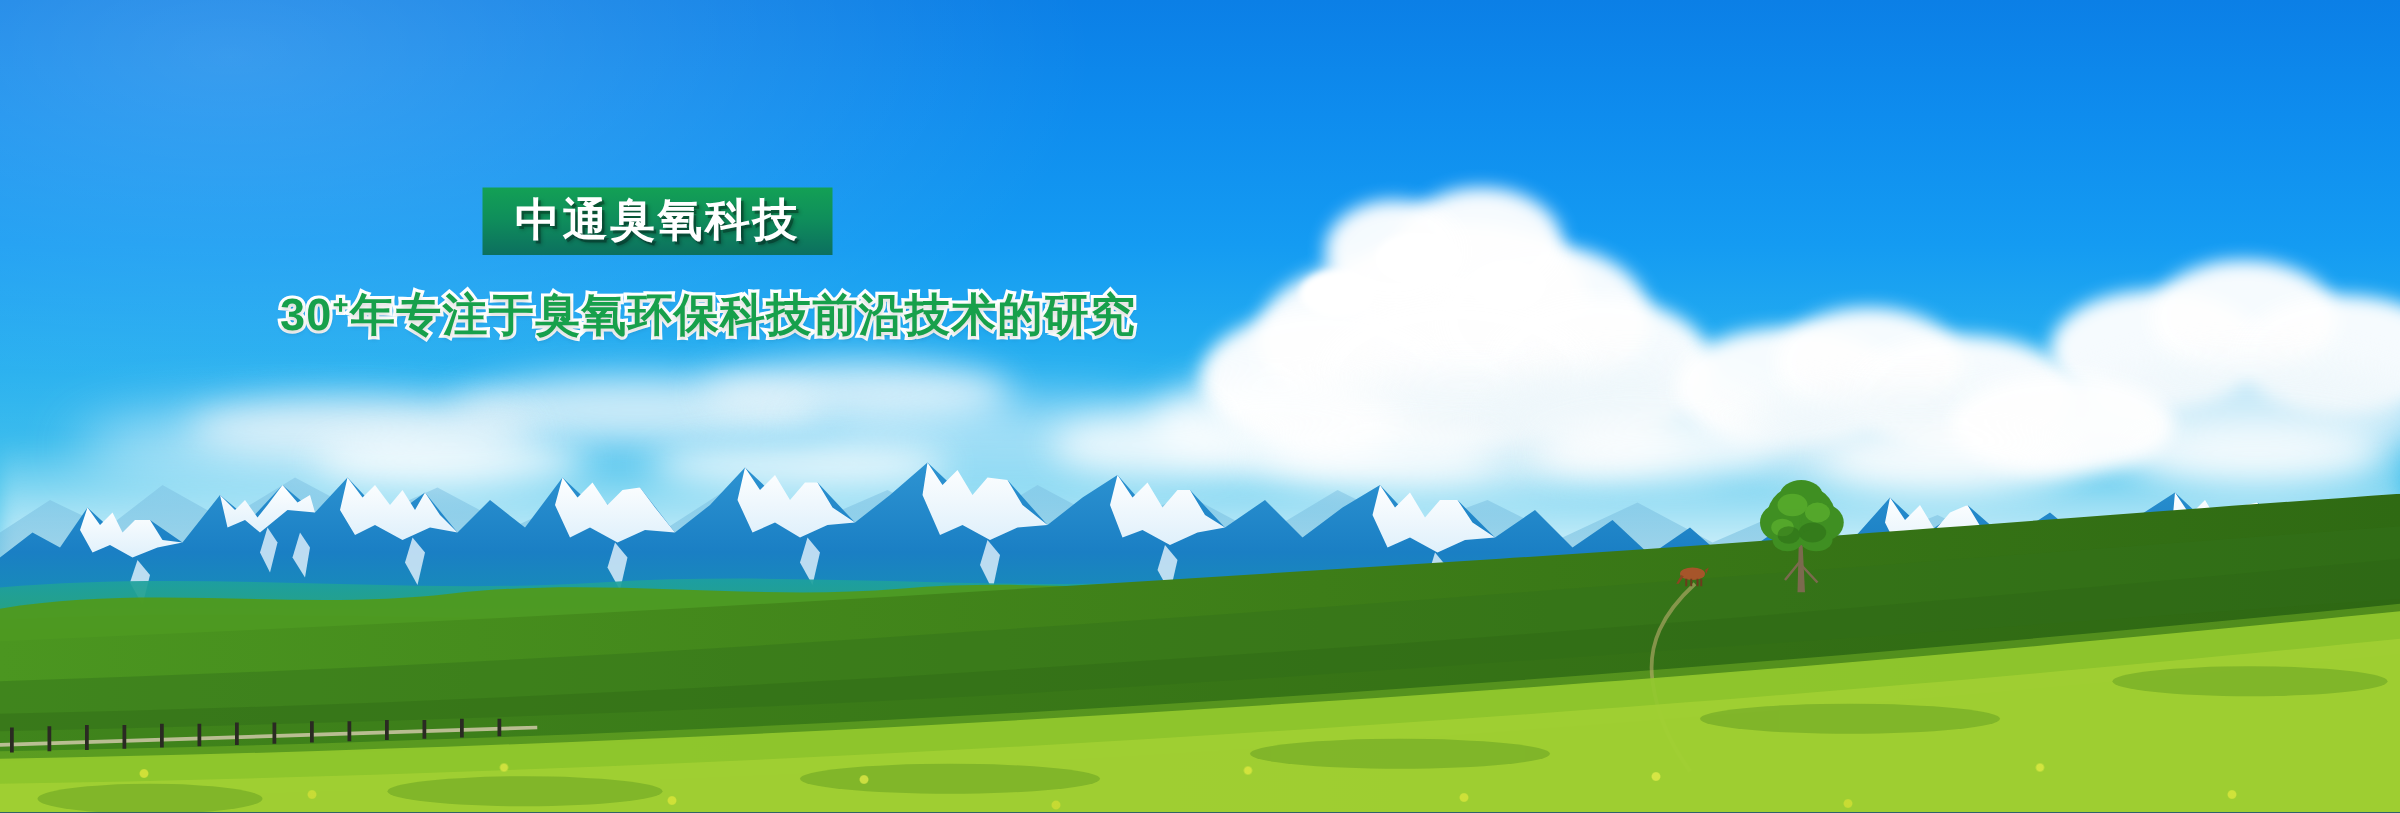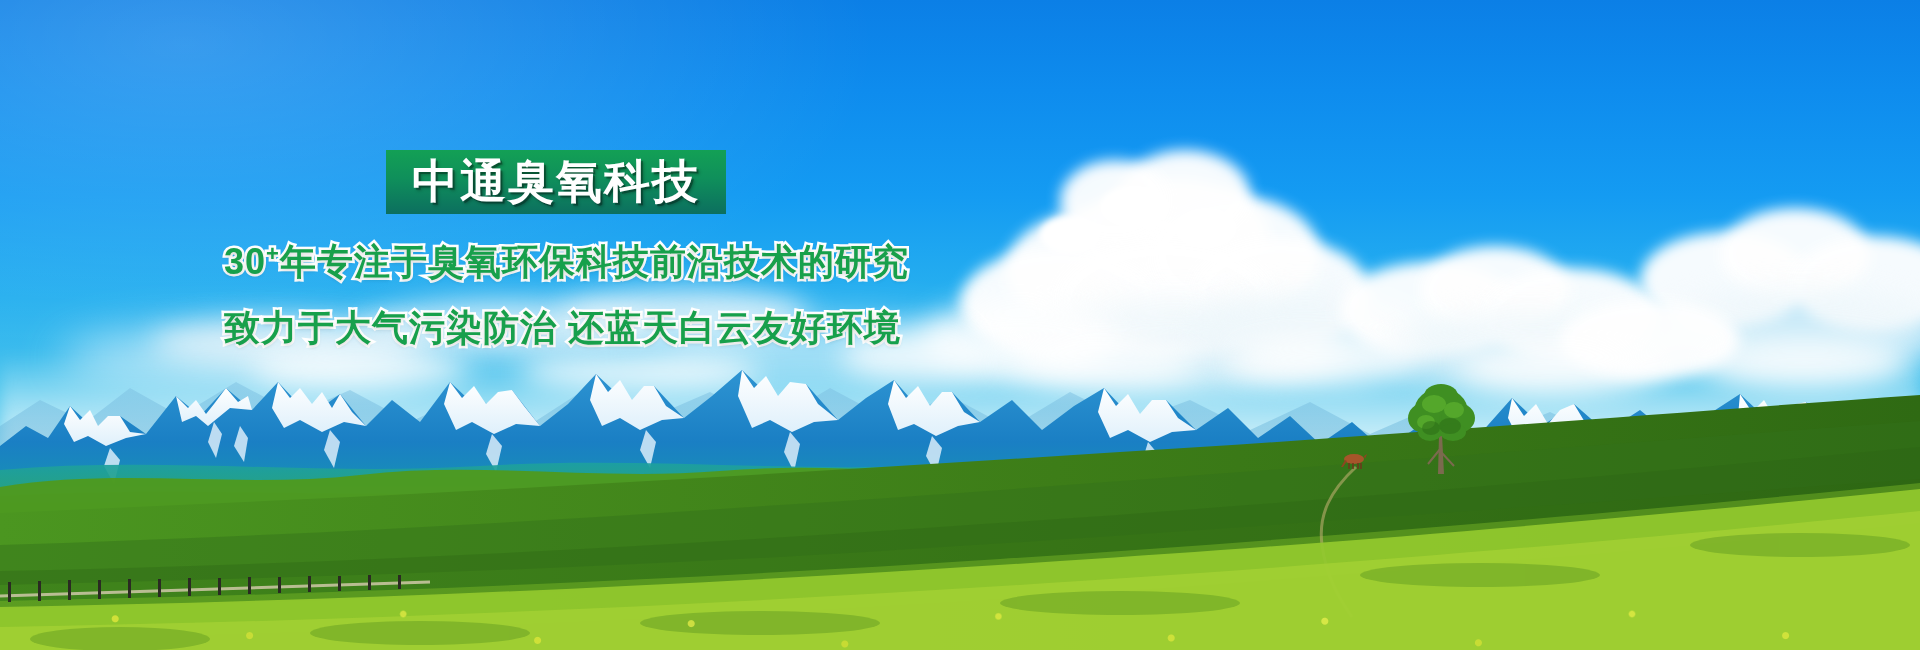--- a/index.html
+++ b/index.html
@@ -148,21 +148,21 @@
 
   .title-plate {
     display: inline-block;
     margin-left: 386px;
     padding: 8px 26px 10px 26px;
     background: linear-gradient(to bottom, #13a055 0%, #0f8f5b 45%, #0c6f5f 100%);
     line-height: 1;
   }
   .title-plate .title-text {
     display: block;
-    font-size: 46px;
+    font-size: 36px;
     font-weight: bold;
     color: #ffffff;
     letter-spacing: 2px;
     text-shadow:
       2px 2px 0 rgba(0,0,0,.28),
       3px 3px 3px rgba(0,0,0,.25);
     font-family: "Liberation Sans", "DejaVu Sans", sans-serif;
   }
 
   .sub-line {
@@ -445,16 +445,15 @@
   <div class="text-block">
 
     <div class="title-plate">
       <span class="title-text">中通臭氧科技</span>
     </div>
 
     <div class="sub-line sub-1">
       <span>30</span><span class="sup-plus">+</span><span>年专注于臭氧环保科技前沿技术的研究</span>
     </div>
 
-    <div class="sub-line sub-2">致力于大气污染防治  还蓝天白云友好环境</div>
   </div>
 
 </div>
 
 </body></html>

